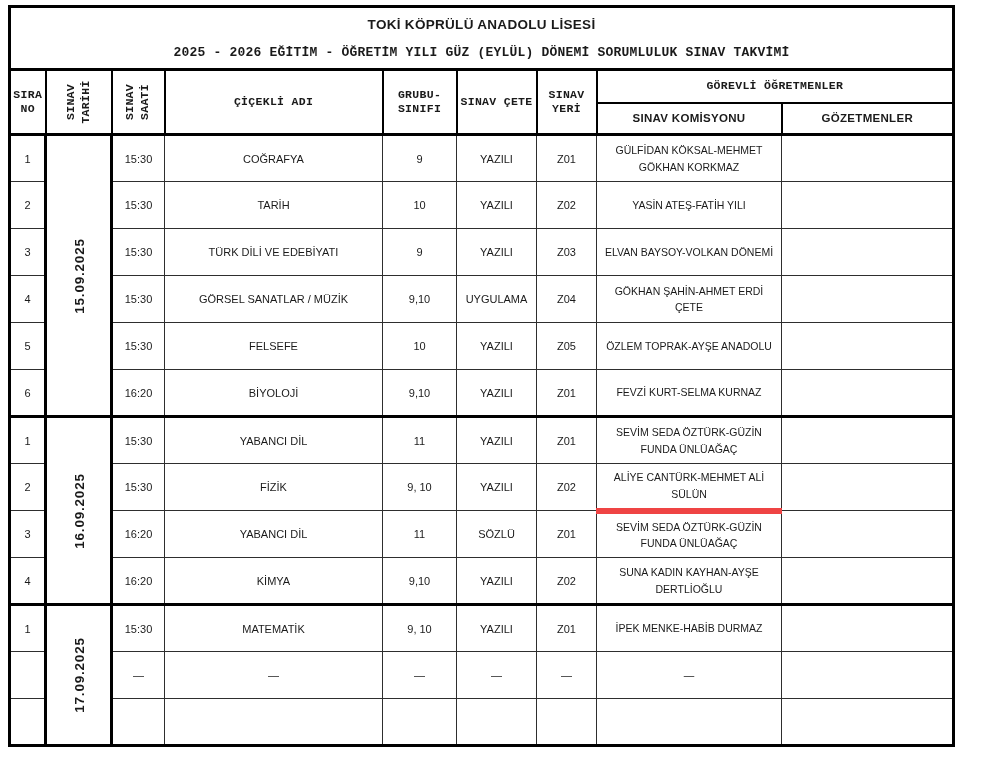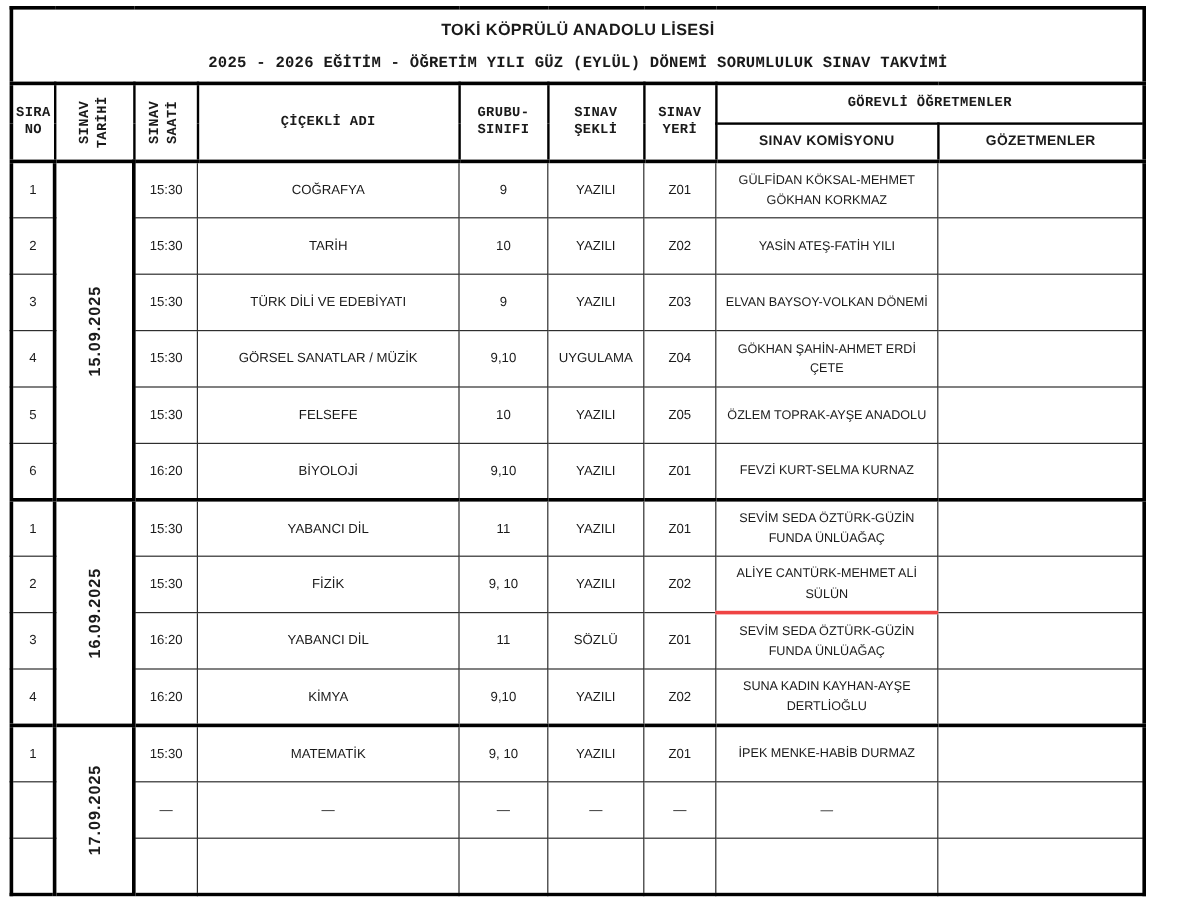--- a/index.html
+++ b/index.html
@@ -85,21 +85,21 @@
     font-size: 13.5px;
     letter-spacing: 0.8px;
   }
 
   td.commission {
     font-size: 10.5px;
     line-height: 1.55;
     padding: 0 5px;
     border-radius: 12px;
   }
-  td.thickb { border-bottom: 3px solid #ef4444; }
+  td.thickb { border-bottom: 6px solid #ef4444; }
 </style>
 </head>
 <body>
 
 <div class="sheet">
   <table class="schedule">
     <colgroup>
       <col class="c1">
         <col class="c2">
         <col class="c3">
@@ -122,21 +122,21 @@
     <tr class="hrow1">
       <th rowspan="2">SIRA NO</th>
       <th rowspan="2" class="vhead">
         <div class="vert">SINAV TARİHİ</div>
       </th>
       <th rowspan="2" class="vhead">
         <div class="vert">SINAV SAATİ</div>
       </th>
       <th rowspan="2">ÇİÇEKLİ ADI</th>
       <th rowspan="2">GRUBU-SINIFI</th>
-      <th rowspan="2">SINAV ŞEKLİ</th>
+      <th rowspan="2">SINAV ÇETE</th>
       <th rowspan="2">SINAV YERİ</th>
       <th colspan="2">GÖREVLİ ÖĞRETMENLER</th>
     </tr>
     <tr class="hrow2">
       <th>SINAV KOMİSYONU</th>
       <th>GÖZETMENLER</th>
     </tr>
 
     <tr class="data group-start">
       <td>1</td>

